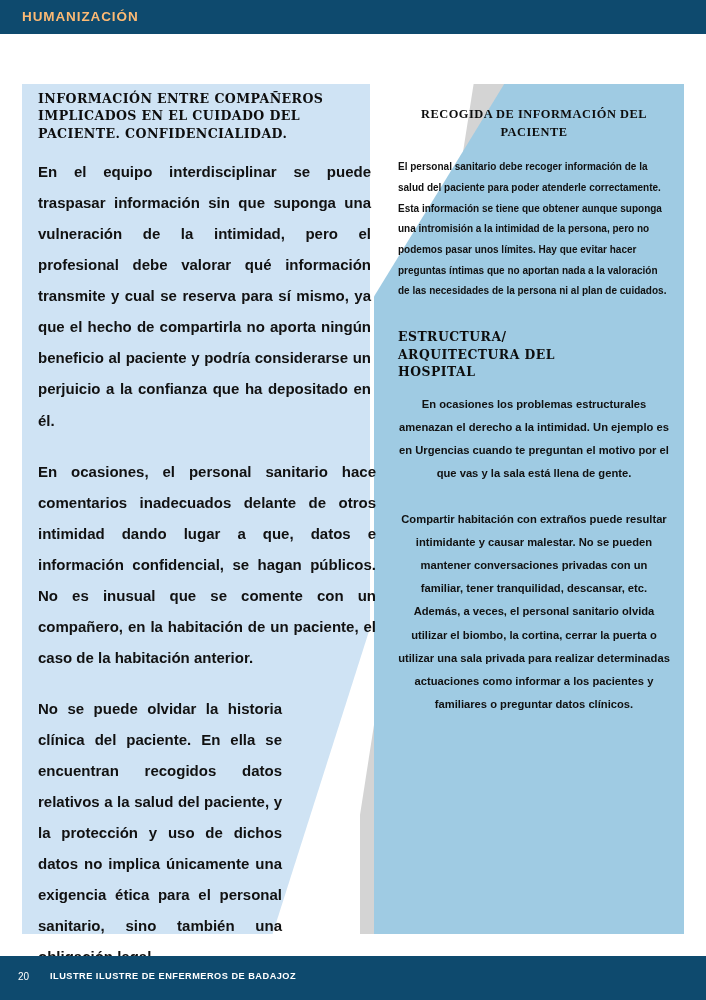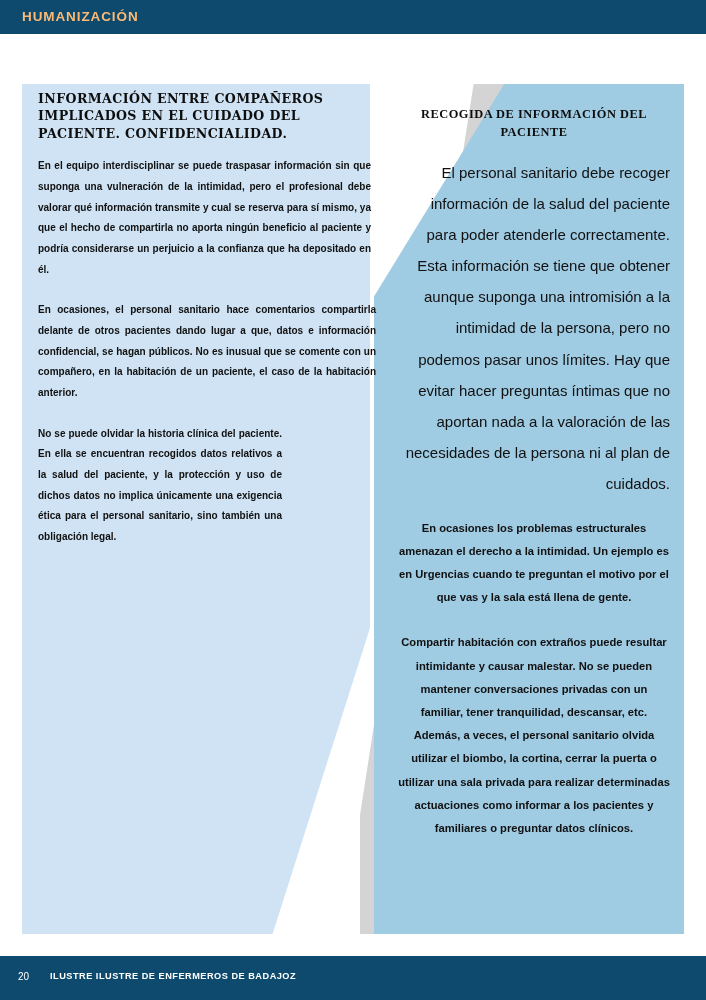--- a/index.html
+++ b/index.html
@@ -88,21 +88,21 @@
     font-family: "DejaVu Serif", serif;
     font-weight: bold;
     font-size: 12.6px;
     line-height: 1.38;
     letter-spacing: 0.4px;
     color: #0d0d0d;
     width: 325px;
     margin-bottom: 14px;
   }
   .para-left {
-    font-size: 10px;
+    font-size: 15px;
     font-weight: bold;
     line-height: 2.07;
     color: #111111;
     text-align: justify;
     margin-bottom: 20px;
   }
   .p1 { width: 333px; }
   .p2 { width: 338px; }
   .p3 { width: 244px; }
 
@@ -117,25 +117,25 @@
     font-family: Liberation Serif, serif;
     font-weight: bold;
     font-size: 12.4px;
     line-height: 1.42;
     letter-spacing: 0.5px;
     color: #0d0d0d;
     text-align: center;
     margin-bottom: 16px;
   }
   .para-right {
-    font-size: 15px;
-    font-weight: normal;
+    font-size: 10px;
+    font-weight: bold;
     line-height: 2.07;
     color: #111111;
-    text-align: right;
+    text-align: left;
     margin-bottom: 18px;
   }
 
   .heading-right-2 {
     font-family: "DejaVu Serif", serif;
     font-weight: bold;
     font-size: 12.4px;
     line-height: 1.42;
     letter-spacing: 0.5px;
     color: #0d0d0d;
@@ -187,27 +187,28 @@
 
 <div class="page-area">
 
   <div class="left-panel"></div>
   <div class="grey-strip"></div>
   <div class="right-panel"></div>
 
   <div class="col-left">
     <div class="heading-left">INFORMACIÓN ENTRE COMPAÑEROS IMPLICADOS EN EL CUIDADO DEL PACIENTE. CONFIDENCIALIDAD.</div>
     <div class="para-left p1">En el equipo interdisciplinar se puede traspasar información sin que suponga una vulneración de la intimidad, pero el profesional debe valorar qué información transmite y cual se reserva para sí mismo, ya que el hecho de compartirla no aporta ningún beneficio al paciente y podría considerarse un perjuicio a la confianza que ha depositado en él.</div>
-    <div class="para-left p2">En ocasiones, el personal sanitario hace comentarios compartirla delante de otros pacientes dando lugar a que, datos e información confidencial, se hagan públicos.  No es inusual que se comente con un compañero, en la habitación de un paciente, el caso de la habitación anterior.</div>
+    <div class="para-left p2">En ocasiones, el personal sanitario hace comentarios inadecuados delante de otros intimidad dando lugar a que, datos e información confidencial, se hagan públicos.  No es inusual que se comente con un compañero, en la habitación de un paciente, el caso de la habitación anterior.</div>
     <div class="para-left p3">No se puede olvidar la historia clínica del paciente.  En ella se encuentran recogidos datos relativos a la salud del paciente, y la protección y uso de dichos datos no implica únicamente una exigencia ética para el personal sanitario, sino también una obligación legal.</div>
   </div>
 
   <div class="col-right">
     <div class="heading-right">RECOGIDA DE INFORMACIÓN DEL PACIENTE</div>
     <div class="para-right">El personal sanitario debe recoger información de la salud del paciente para poder atenderle correctamente. Esta información se tiene que obtener aunque suponga una intromisión a la intimidad de la persona, pero no podemos pasar unos límites. Hay que evitar hacer preguntas íntimas que no aportan nada a la valoración de las necesidades de la persona ni al plan de cuidados.</div>
+    <div class="heading-right-2">ESTRUCTURA/ ARQUITECTURA DEL HOSPITAL</div>
     <div class="para-right-2">En ocasiones los problemas estructurales amenazan el derecho a la intimidad. Un ejemplo es en Urgencias cuando te preguntan el motivo por el que vas y la sala está llena de gente.</div>
     <div class="para-right-2">Compartir habitación con extraños puede resultar intimidante y causar malestar.  No se pueden mantener conversaciones privadas con un familiar, tener tranquilidad, descansar, etc.  Además, a veces, el personal sanitario olvida utilizar el biombo, la cortina, cerrar la puerta o utilizar una sala privada para realizar determinadas actuaciones como informar a los pacientes y familiares o preguntar datos clínicos.</div>
   </div>
 
 </div>
 
 <div class="footer-bar"></div>
 <div class="footer-page">20</div>
 <div class="footer-text">ILUSTRE ILUSTRE DE ENFERMEROS DE BADAJOZ</div>
 

